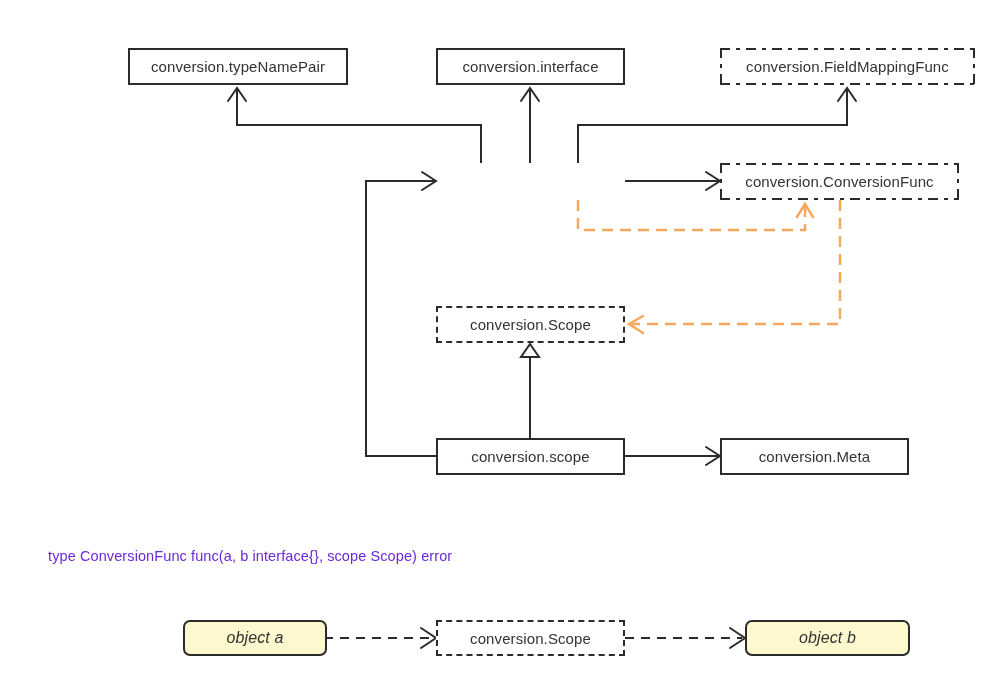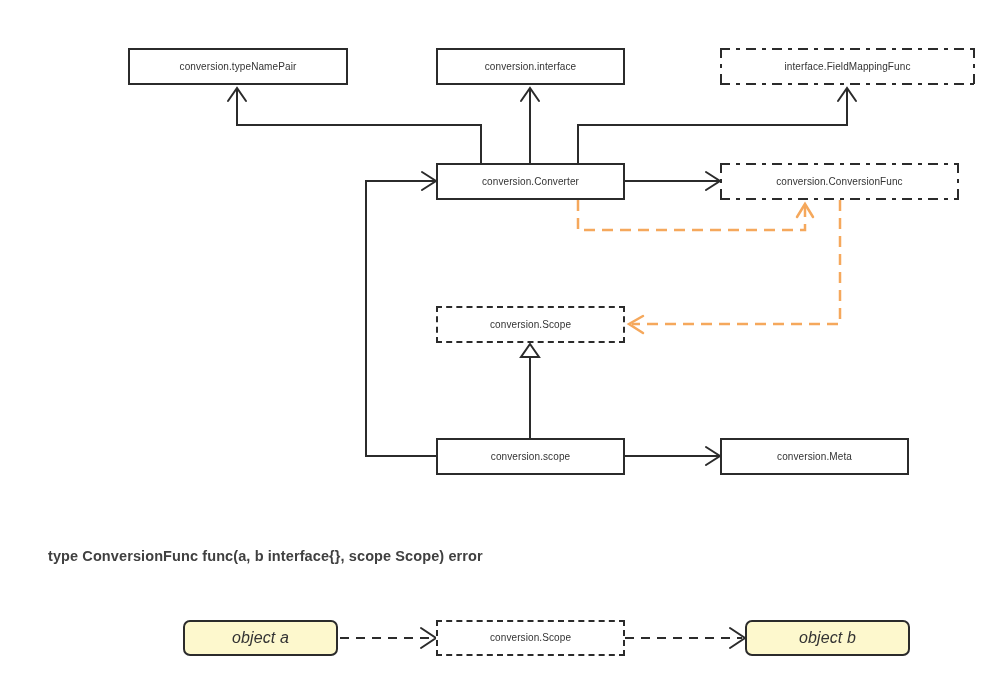--- a/index.html
+++ b/index.html
@@ -26,21 +26,21 @@
     pointer-events: none;
   }
   .node {
     position: absolute;
     box-sizing: border-box;
     display: flex;
     align-items: center;
     justify-content: center;
     background: #ffffff;
     color: #333333;
-    font-size: 10px;
+    font-size: 15px;
     line-height: 1;
     white-space: nowrap;
     letter-spacing: 0.1px;
   }
   .solid-box {
     border: 2px solid #2b2b2b;
   }
   .dashed-box {
     border: 2px dashed #2b2b2b;
   }
@@ -56,23 +56,23 @@
   }
   .obj-box {
     border: 2px solid #2b2b2b;
     border-radius: 7px;
     background: #fdf8cd;
     font-style: italic;
     font-size: 16px;
   }
   .signature {
     position: absolute;
-    font-weight: bold;
+    font-weight: normal;
     font-size: 14.5px;
-    color: #404040;
+    color: #6d28d9;
     white-space: nowrap;
     letter-spacing: 0.1px;
   }
 </style>
 </head>
 <body>
 
 <div id="canvas">
 
   <svg id="edges" viewBox="0 0 1007 688" width="1007" height="688" xmlns="http://www.w3.org/2000/svg">
@@ -128,25 +128,24 @@
     </g>
 
     <g>
       <path d="M 625,638 L 742,638" fill="none" stroke="#2b2b2b" stroke-width="2" stroke-dasharray="9 7"></path>
       <path d="M 730,628 L 745,638 L 730,648" fill="none" stroke="#2b2b2b" stroke-width="2" stroke-linecap="round"></path>
     </g>
   </svg>
 
   <div class="node solid-box" style="left: 128px; top: 48px; width: 220px; height: 37px;">conversion.typeNamePair</div>
   <div class="node solid-box" style="left: 436px; top: 48px; width: 189px; height: 37px;">conversion.interface</div>
-  <div class="node dashdot-box" style="left: 720px; top: 48px; width: 255px; height: 37px;">interface.FieldMappingFunc</div>
-  <div class="node solid-box" style="left: 436px; top: 163px; width: 189px; height: 37px;">conversion.Converter</div>
+  <div class="node dashdot-box" style="left: 720px; top: 48px; width: 255px; height: 37px;">conversion.FieldMappingFunc</div>
   <div class="node dashdot-box" style="left: 720px; top: 163px; width: 239px; height: 37px;">conversion.ConversionFunc</div>
   <div class="node dashed-box" style="left: 436px; top: 306px; width: 189px; height: 37px;">conversion.Scope</div>
   <div class="node solid-box" style="left: 436px; top: 438px; width: 189px; height: 37px;">conversion.scope</div>
   <div class="node solid-box" style="left: 720px; top: 438px; width: 189px; height: 37px; text-align: right;">conversion.Meta</div>
-  <div class="node obj-box" style="left: 183px; top: 620px; width: 155px; height: 36px;">object a</div>
+  <div class="node obj-box" style="left: 183px; top: 620px; width: 144px; height: 36px;">object a</div>
   <div class="node dashed-box" style="left: 436px; top: 620px; width: 189px; height: 36px;">conversion.Scope</div>
   <div class="node obj-box" style="left: 745px; top: 620px; width: 165px; height: 36px;">object b</div>
 
   <div class="signature" style="left:48px; top:548px;">type ConversionFunc func(a, b interface{}, scope Scope) error</div>
 
 </div>
 
 </body></html>

